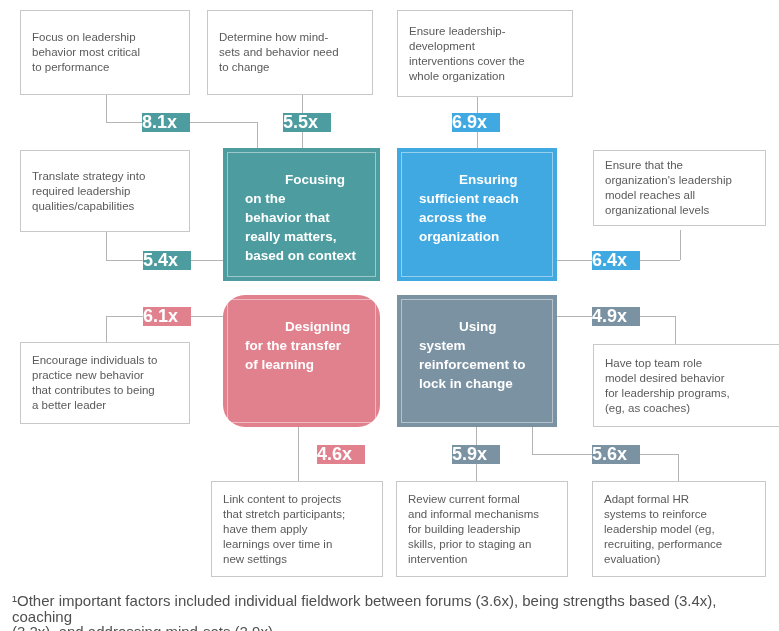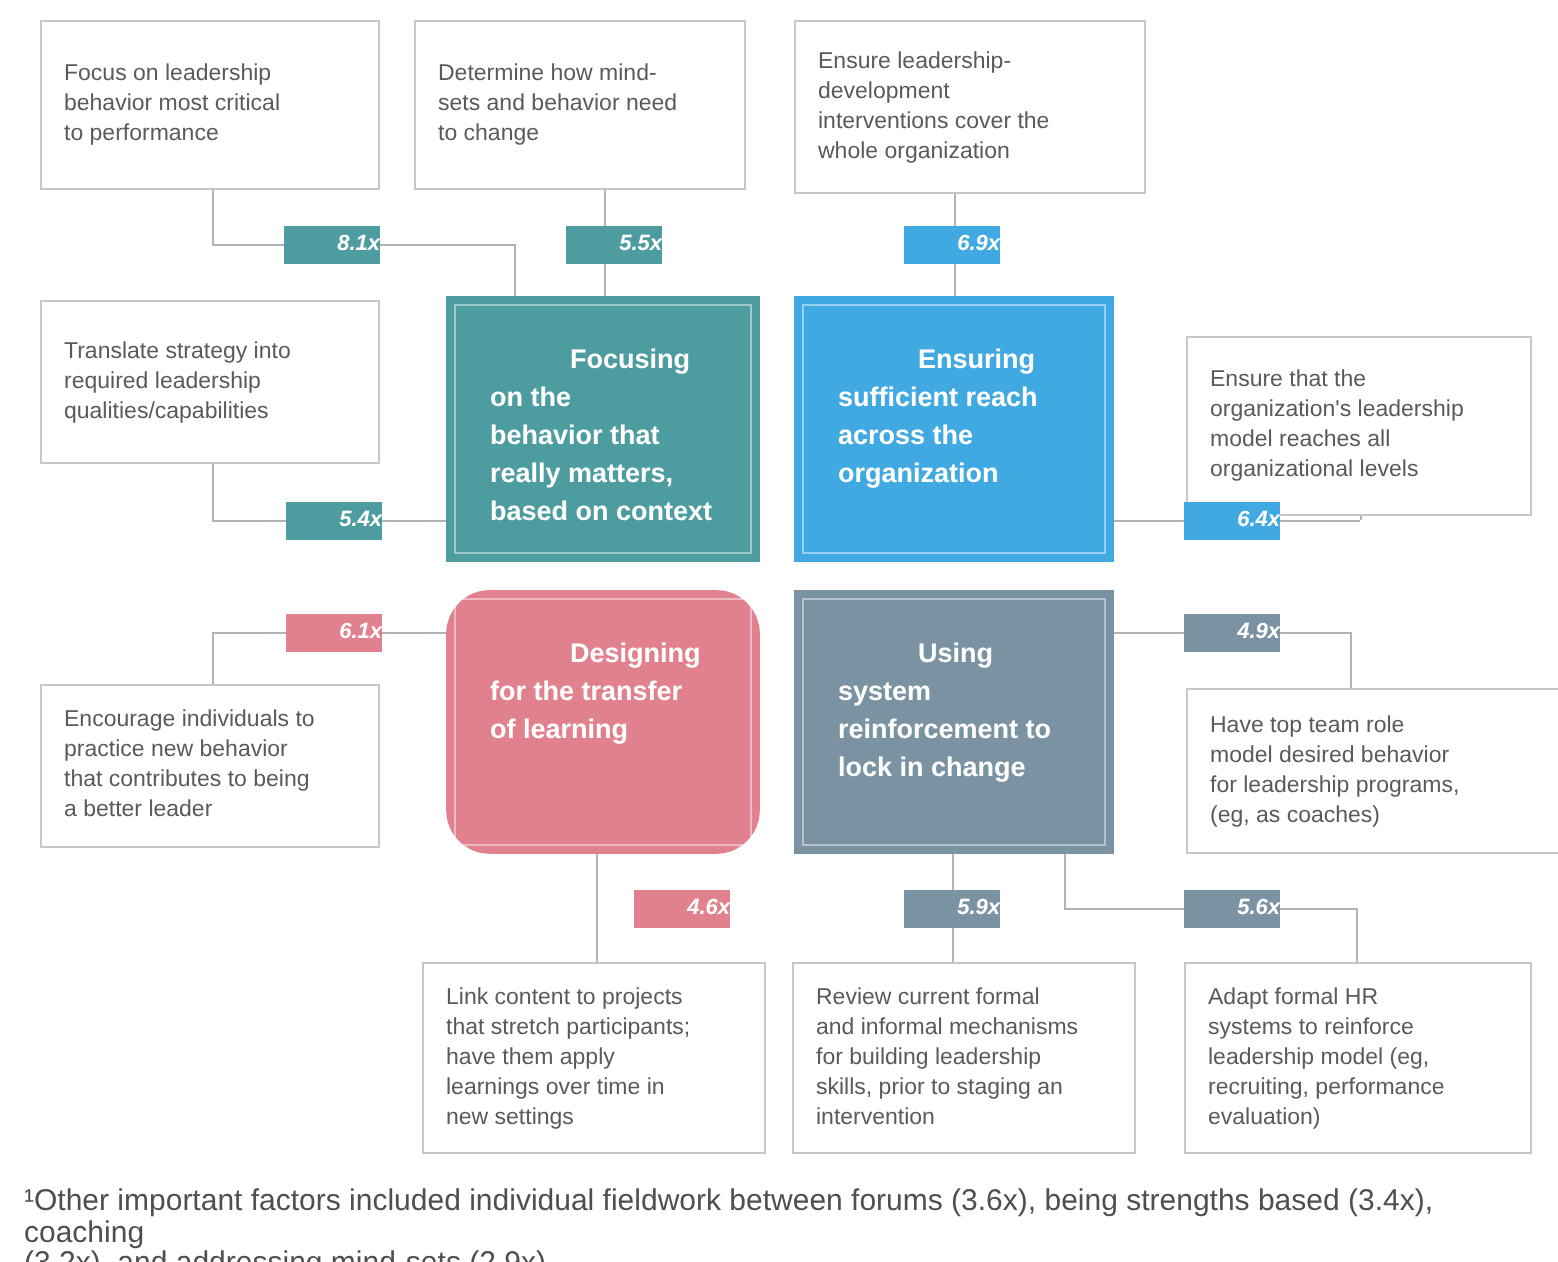--- a/index.html
+++ b/index.html
@@ -22,23 +22,22 @@
     font-weight:bold;font-size:13.5px;line-height:19px;
     padding:22px 16px 0 22px;
   }
   .cbox::after{
     content:"";position:absolute;top:4px;left:4px;right:4px;bottom:4px;
     border:1px solid rgba(255,255,255,0.45);pointer-events:none;
   }
   .ctxt{white-space:pre-line;margin-left:40px;}
   .badge{
     position:absolute;width:48px;height:19px;color:#ffffff;
-    font-weight:bold;font-size:11px;line-height:19px;text-align:right;
+    font-weight:bold;font-size:18px;line-height:19px;text-align:left;
     z-index:3;
-    font-style:italic;
   }
   .footnote{
     position:absolute;left:12px;top:593px;width:755px;
     color:#4f4f4f;font-size:15px;line-height:15.5px;white-space:pre-line;
   }
 </style>
 </head>
 <body>
 
 <div class="canvas">
@@ -76,21 +75,21 @@
     <span class="wtxt">Ensure leadership-
 development
 interventions cover the
 whole organization</span>
   </div>
   <div class="wbox" style="left:20px;top:150px;width:170px;height:82px">
     <span class="wtxt">Translate strategy into
 required leadership
 qualities/capabilities</span>
   </div>
-  <div class="wbox" style="left:593px;top:168px;width:173px;height:90px">
+  <div class="wbox" style="left:593px;top:150px;width:173px;height:76px">
     <span class="wtxt">Ensure that the
 organization's leadership
 model reaches all
 organizational levels</span>
   </div>
   <div class="wbox" style="left:20px;top:342px;width:170px;height:82px">
     <span class="wtxt">Encourage individuals to
 practice new behavior
 that contributes to being
 a better leader</span>

